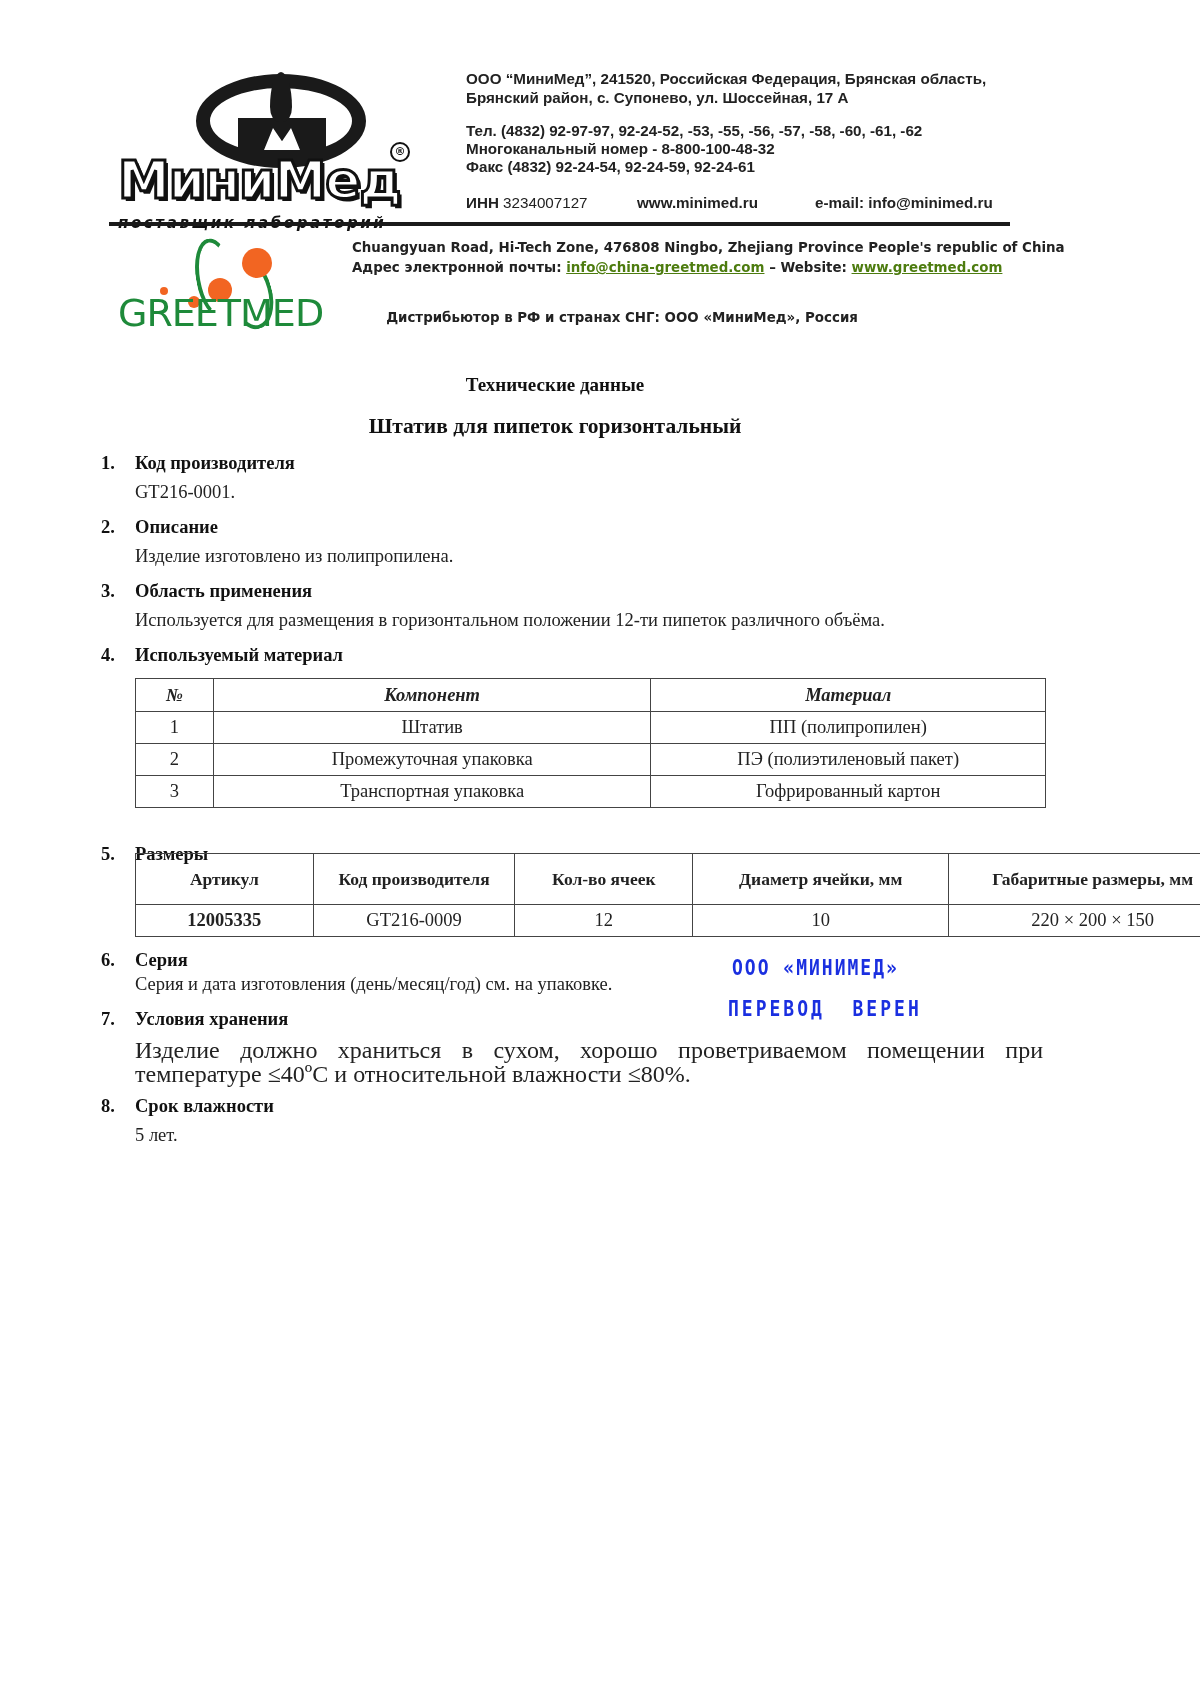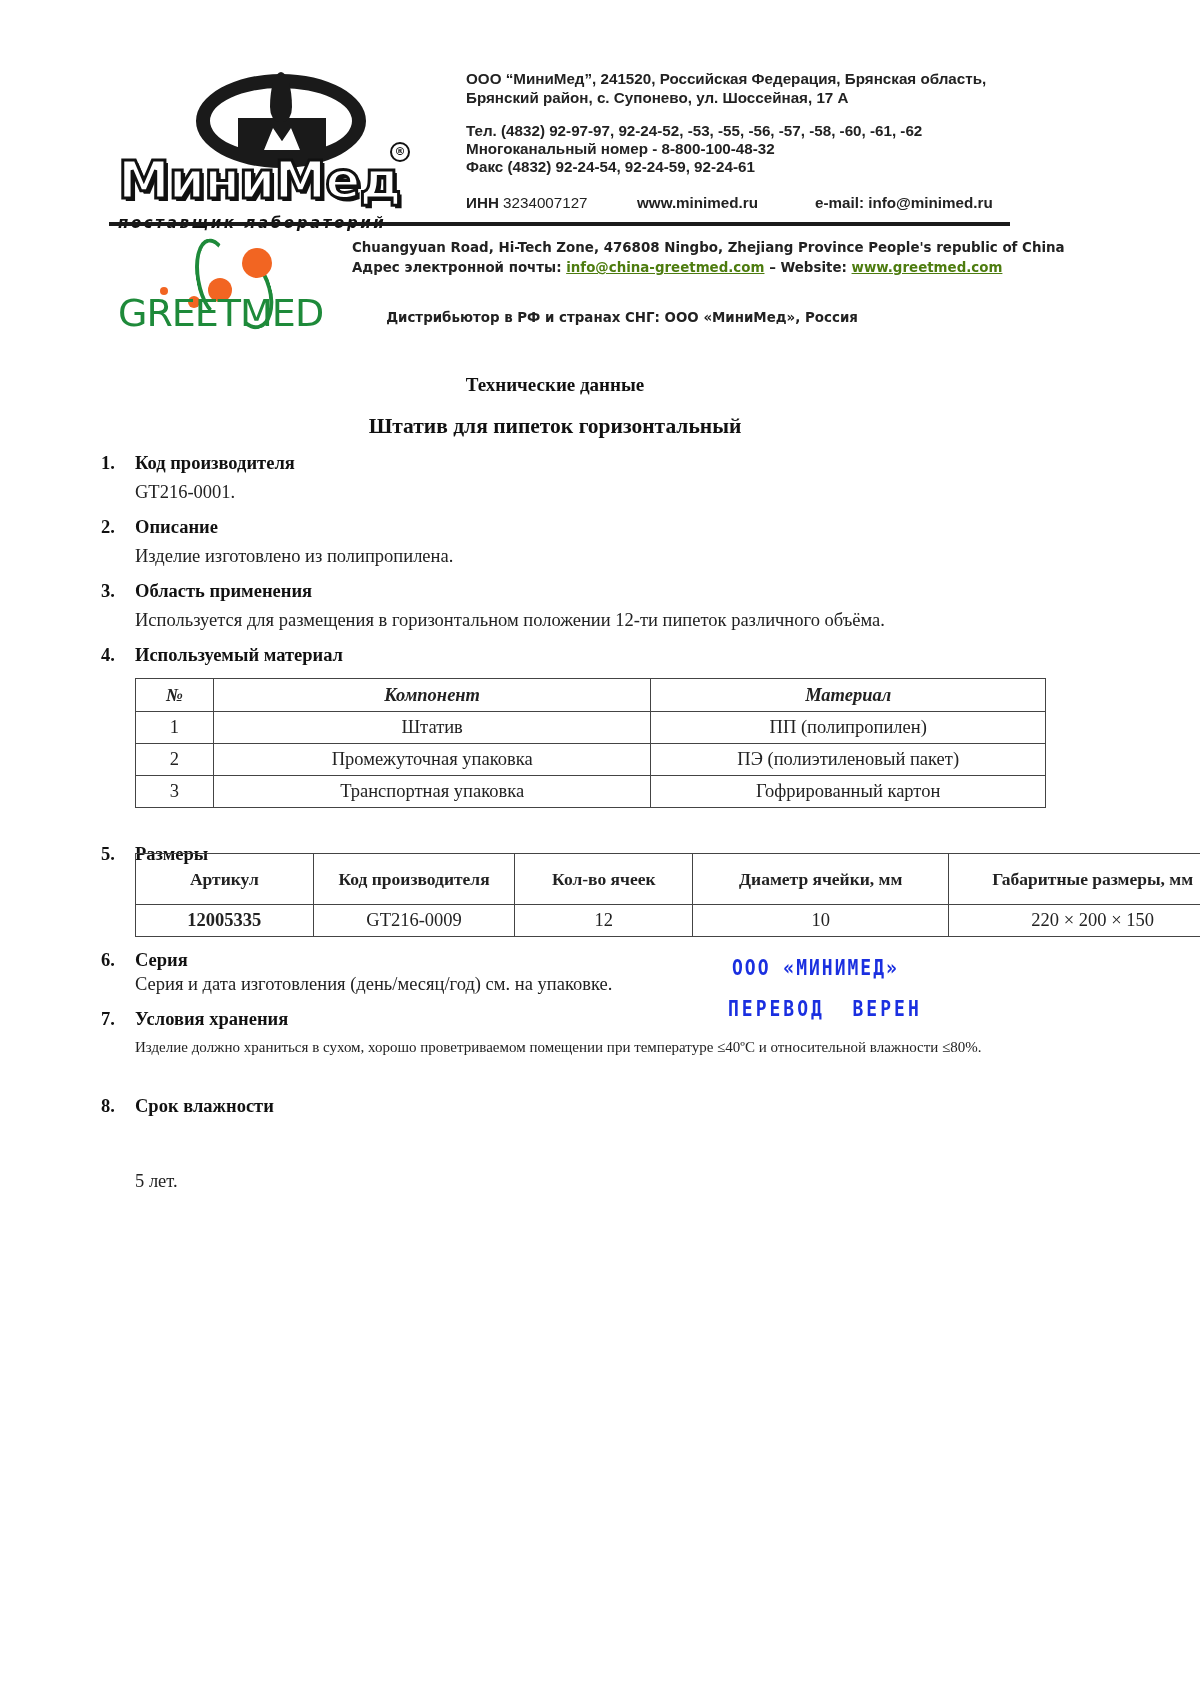--- a/index.html
+++ b/index.html
@@ -55,21 +55,21 @@
     .mat-table td { height: 31px; }
     .dim-table { left: 135px; top: 853px; width: 1102px; }
     .dim-table th { height: 50px; line-height: 22px; font-size: 17.5px; }
     .dim-table td { height: 31px; margin-top: 8px; }
     .dim-table td.bold { font-weight: bold; }
 
     .stamp { font-family: "DejaVu Sans Mono", monospace; font-weight: bold; color: #1a2fe0; font-size: 18px; letter-spacing: 2px; white-space: nowrap; transform: scaleY(1.15); }
     .stamp1 { left: 732px; top: 957px; }
     .stamp2 { left: 728px; top: 998px; letter-spacing: 3px; }
 
-    .justify { left: 135px; width: 908px; font-size: 15px; line-height: 19px; text-align: justify; color: #222; text-align-last: left; }
+    .justify { left: 135px; width: 908px; font-size: 24px; line-height: 24px; text-align: justify; color: #222; text-align-last: left; }
   </style>
 </head>
 <body>
 
 <div class="abs mm-logo">
   <div class="mm-oval"></div>
   <div class="mm-base"></div>
   <div class="mm-flame"></div>
   <div class="mm-word">МиниМед</div>
   <div class="mm-reg">®</div>
@@ -205,13 +205,13 @@
 <div class="abs stamp stamp2" style="white-space:pre;">ПЕРЕВОД  ВЕРЕН</div>
 
 <div class="abs serif sec-h" style="top:1009px;">
   <span class="num">7.</span><span>Условия хранения</span>
 </div>
 <div class="abs serif justify" style="top:1038px;">Изделие должно храниться в сухом, хорошо проветриваемом помещении при температуре ≤40ºС и относительной влажности ≤80%.</div>
 
 <div class="abs serif sec-h" style="top:1096px;">
   <span class="num">8.</span><span>Срок влажности</span>
 </div>
-<div class="abs serif sec-p" style="top:1125px;margin-top:46px;">5 лет.</div>
+<div class="abs serif sec-p" style="top:1125px;">5 лет.</div>
 
 </body></html>

